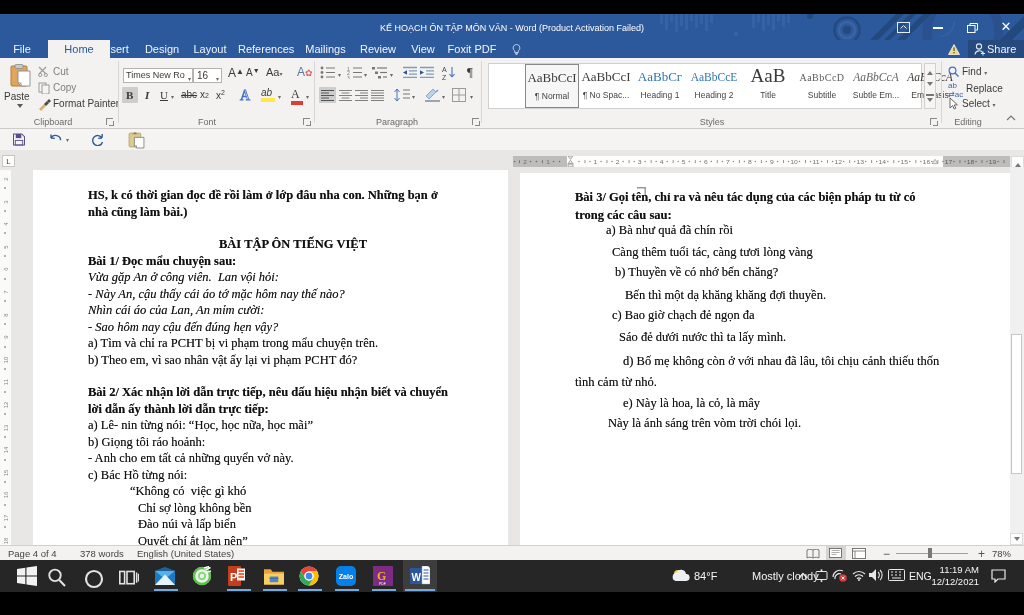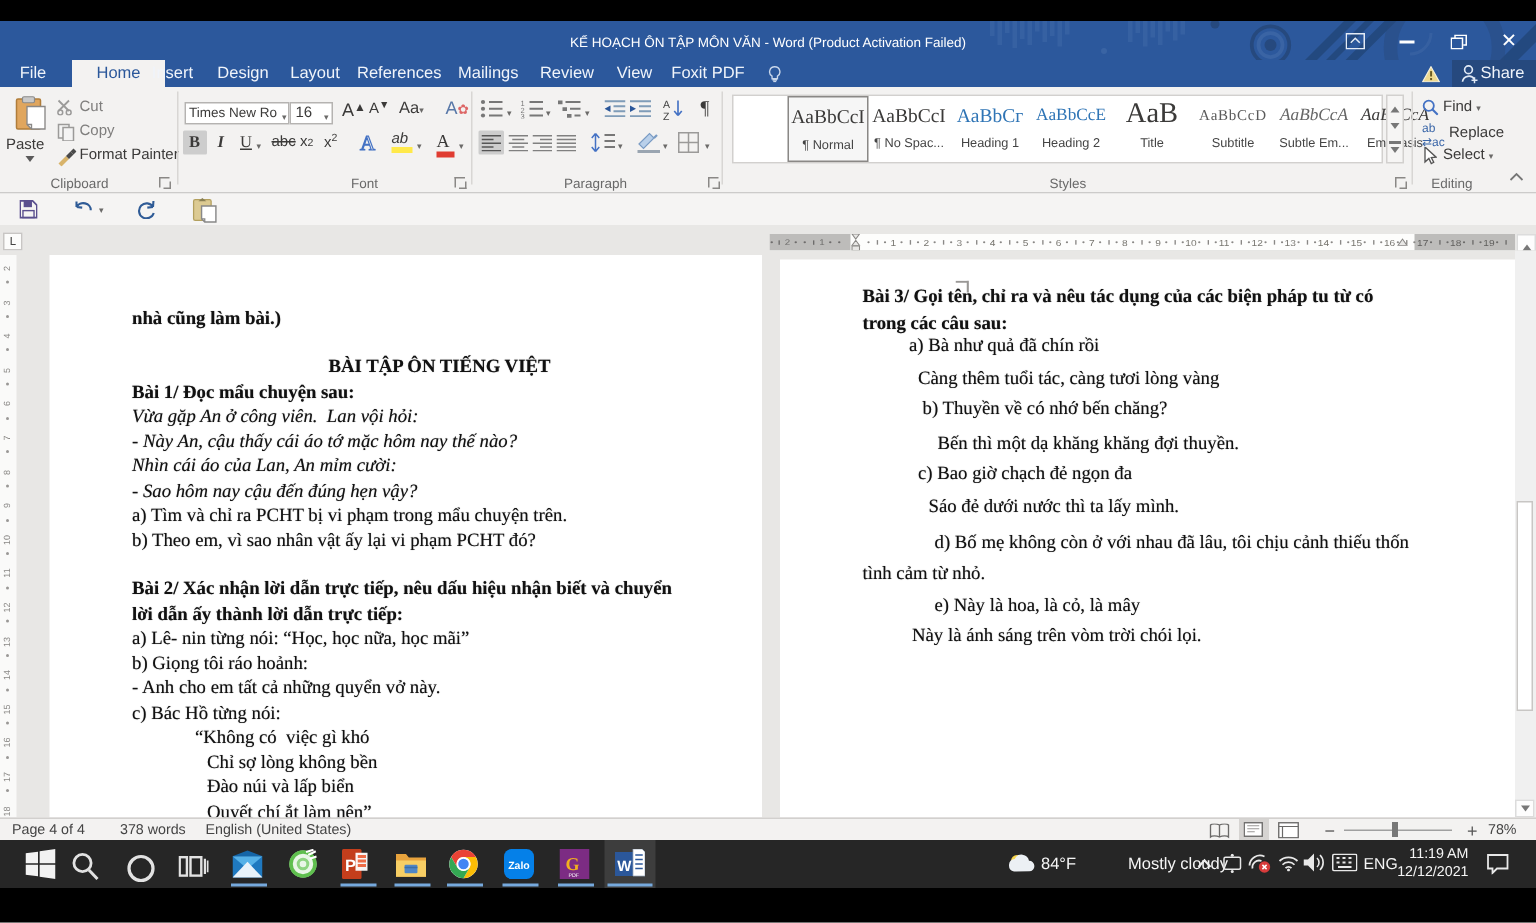--- a/index.html
+++ b/index.html
@@ -178,21 +178,21 @@
     <div class="rtxt" style="left:181px;top:31px;font-size:10px;text-decoration:line-through;">abc</div>
     <div class="rtxt" style="left:200px;top:31px;font-size:10px;">x<span style="font-size:7px;">2</span></div>
     <div class="rtxt" style="left:216px;top:31px;font-size:10px;">x<span style="font-size:7px;vertical-align:4px;">2</span></div>
     <svg class="abs" style="left:239px;top:29px;" width="17" height="16" viewBox="0 0 17 16">
         <text x="1" y="13" font-size="14" fill="none" stroke="#4472c4" stroke-width="0.8" font-family="Liberation Serif">A</text>
       </svg>
     <div class="rtxt" style="left:261px;top:29px;font-size:10px;font-style:italic;">ab<span style="display:block;width:14px;height:4px;background:#ffe94a;margin-top:0px;"></span></div>
     <div class="dd abs" style="left:278px;top:35px;">▾</div>
     <div class="rtxt" style="left:291px;top:29px;font-size:12px;font-family:'Liberation Serif',serif;">A<span style="display:block;width:12px;height:4px;background:#e03c31;margin-top:-1px;"></span></div>
     <div class="dd abs" style="left:306px;top:35px;">▾</div>
-    <div class="grplabel" style="left:182px;width:70px;text-align:right;">Font</div>
+    <div class="grplabel" style="left:172px;width:70px;">Font</div>
     <div class="launcher" style="left:303px;top:60px;"></div>
     <div class="vsep" style="left:314px;"></div>
 
     <svg class="abs" style="left:320px;top:8px;" width="16" height="13" viewBox="0 0 16 13">
         <circle cx="2" cy="2" r="1.4" fill="#777"></circle>
         <circle cx="2" cy="6.5" r="1.4" fill="#777"></circle>
         <circle cx="2" cy="11" r="1.4" fill="#777"></circle>
         <path d="M6 2 h9 M6 6.5 h9 M6 11 h9" stroke="#777" stroke-width="1.2"></path>
       </svg>
     <div class="dd abs" style="left:338px;top:13px;">▾</div>
@@ -434,20 +434,21 @@
       <path d="M55 0 l5 0 -2.5 4 z M55 9 l5 0 -2.5 -4 z" fill="#e8e7e5" stroke="#8a8886" stroke-width="0.7"></path>
       <rect x="55" y="9.5" width="5" height="3.5" fill="#e8e7e5" stroke="#8a8886" stroke-width="0.7"></rect>
       <path d="M419 9 l6 0 -3 -5 z" fill="#e8e7e5" stroke="#8a8886" stroke-width="0.7"></path>
     </svg>
     <div class="abs" style="left:1011px;top:6px;width:13px;height:12px;background:#fdfdfd;border:1px solid #dcdcdc;">
         <div style="margin:3px auto;width:0;height:0;border:3.5px solid transparent;border-bottom:4.5px solid #777;"></div>
       </div>
   </div>
   <div id="docarea">
     <div id="pageL">
+      <div class="docline b" style="left:55px;top:18px;">HS, k có thời gian đọc đề rồi làm ở lớp đâu nha con. Những bạn ở</div>
       <div class="docline b" style="left:55px;top:35px;">nhà cũng làm bài.)</div>
       <div class="docline b" style="left:186px;top:67px;">BÀI TẬP ÔN TIẾNG VIỆT</div>
       <div class="docline b" style="left:55px;top:84px;">Bài 1/ Đọc mẩu chuyện sau:</div>
       <div class="docline i" style="left:55px;top:100px;font-style:italic;">Vừa gặp An ở công viên.&nbsp; Lan vội hỏi:</div>
       <div class="docline i" style="left:55px;top:117px;">- Này An, cậu thấy cái áo tớ mặc hôm nay thế nào?</div>
       <div class="docline i" style="left:55px;top:133px;">Nhìn cái áo của Lan, An mỉm cười:</div>
       <div class="docline i" style="left:55px;top:150px;">- Sao hôm nay cậu đến đúng hẹn vậy?</div>
       <div class="docline" style="left:55px;top:166px;">a) Tìm và chỉ ra PCHT bị vi phạm trong mẩu chuyện trên.</div>
       <div class="docline" style="left:55px;top:183px;">b) Theo em, vì sao nhân vật ấy lại vi phạm PCHT đó?</div>
       <div class="docline b" style="left:55px;top:215px;">Bài 2/ Xác nhận lời dẫn trực tiếp, nêu dấu hiệu nhận biết và chuyển</div>

